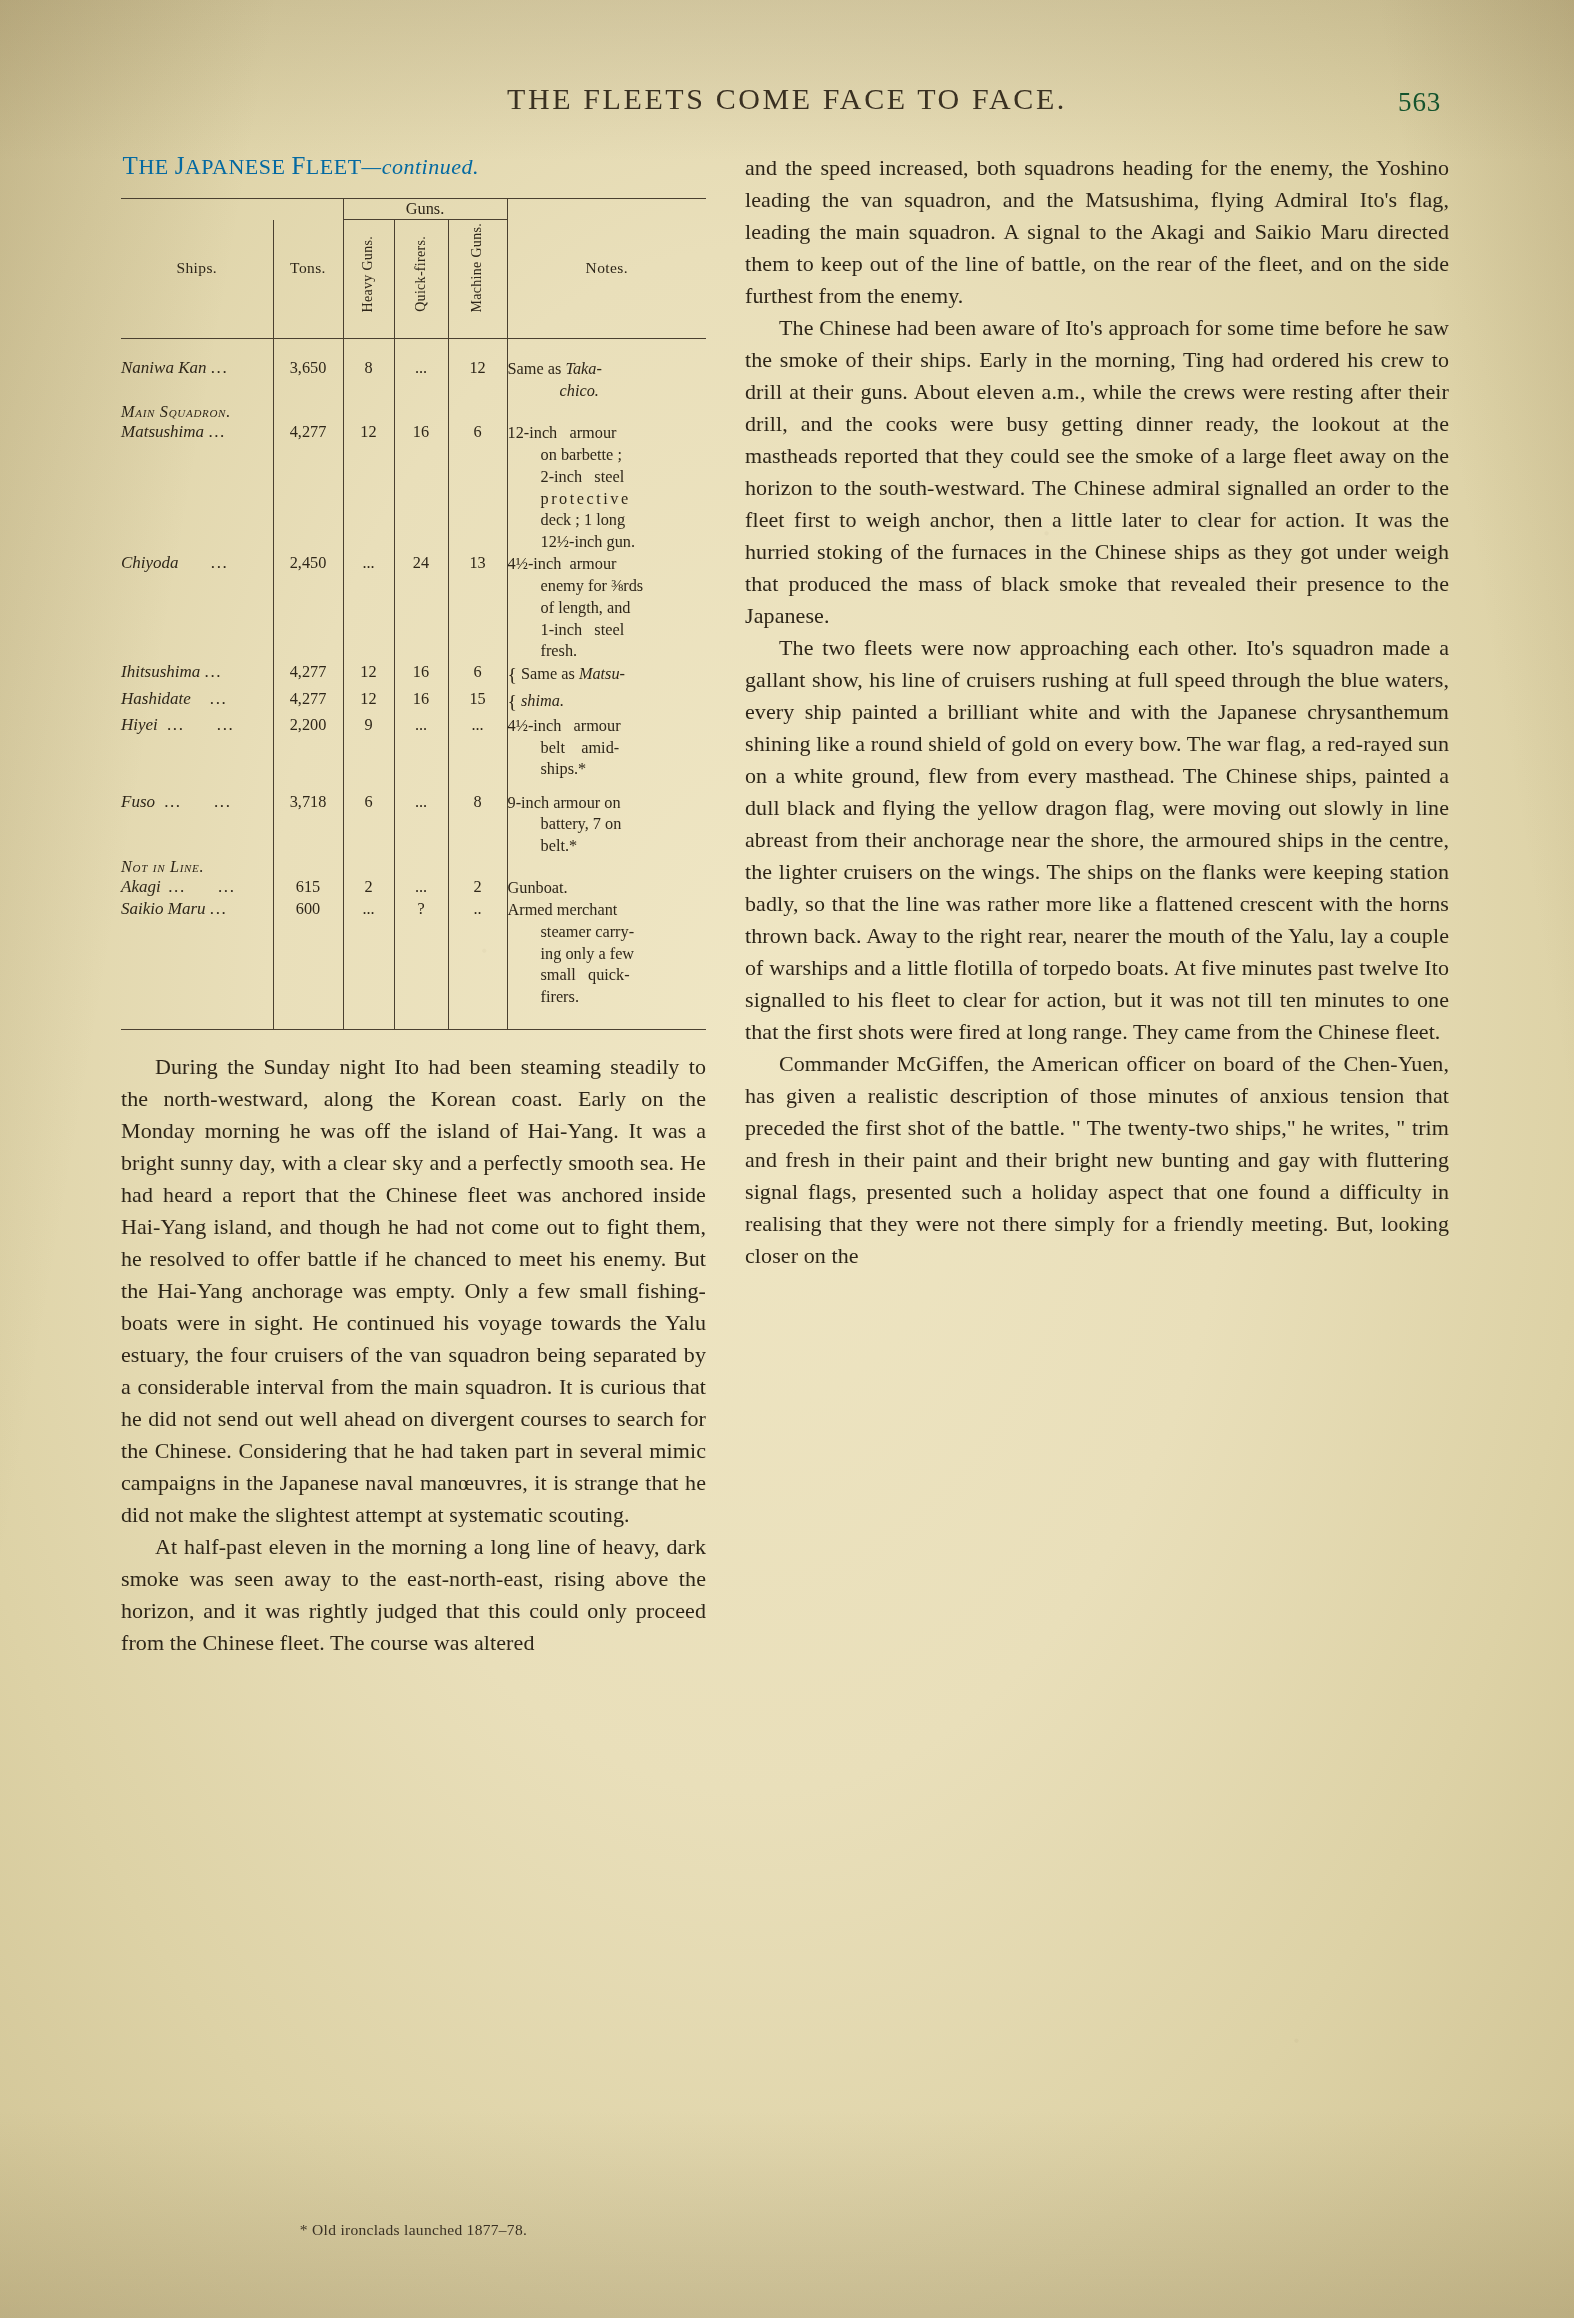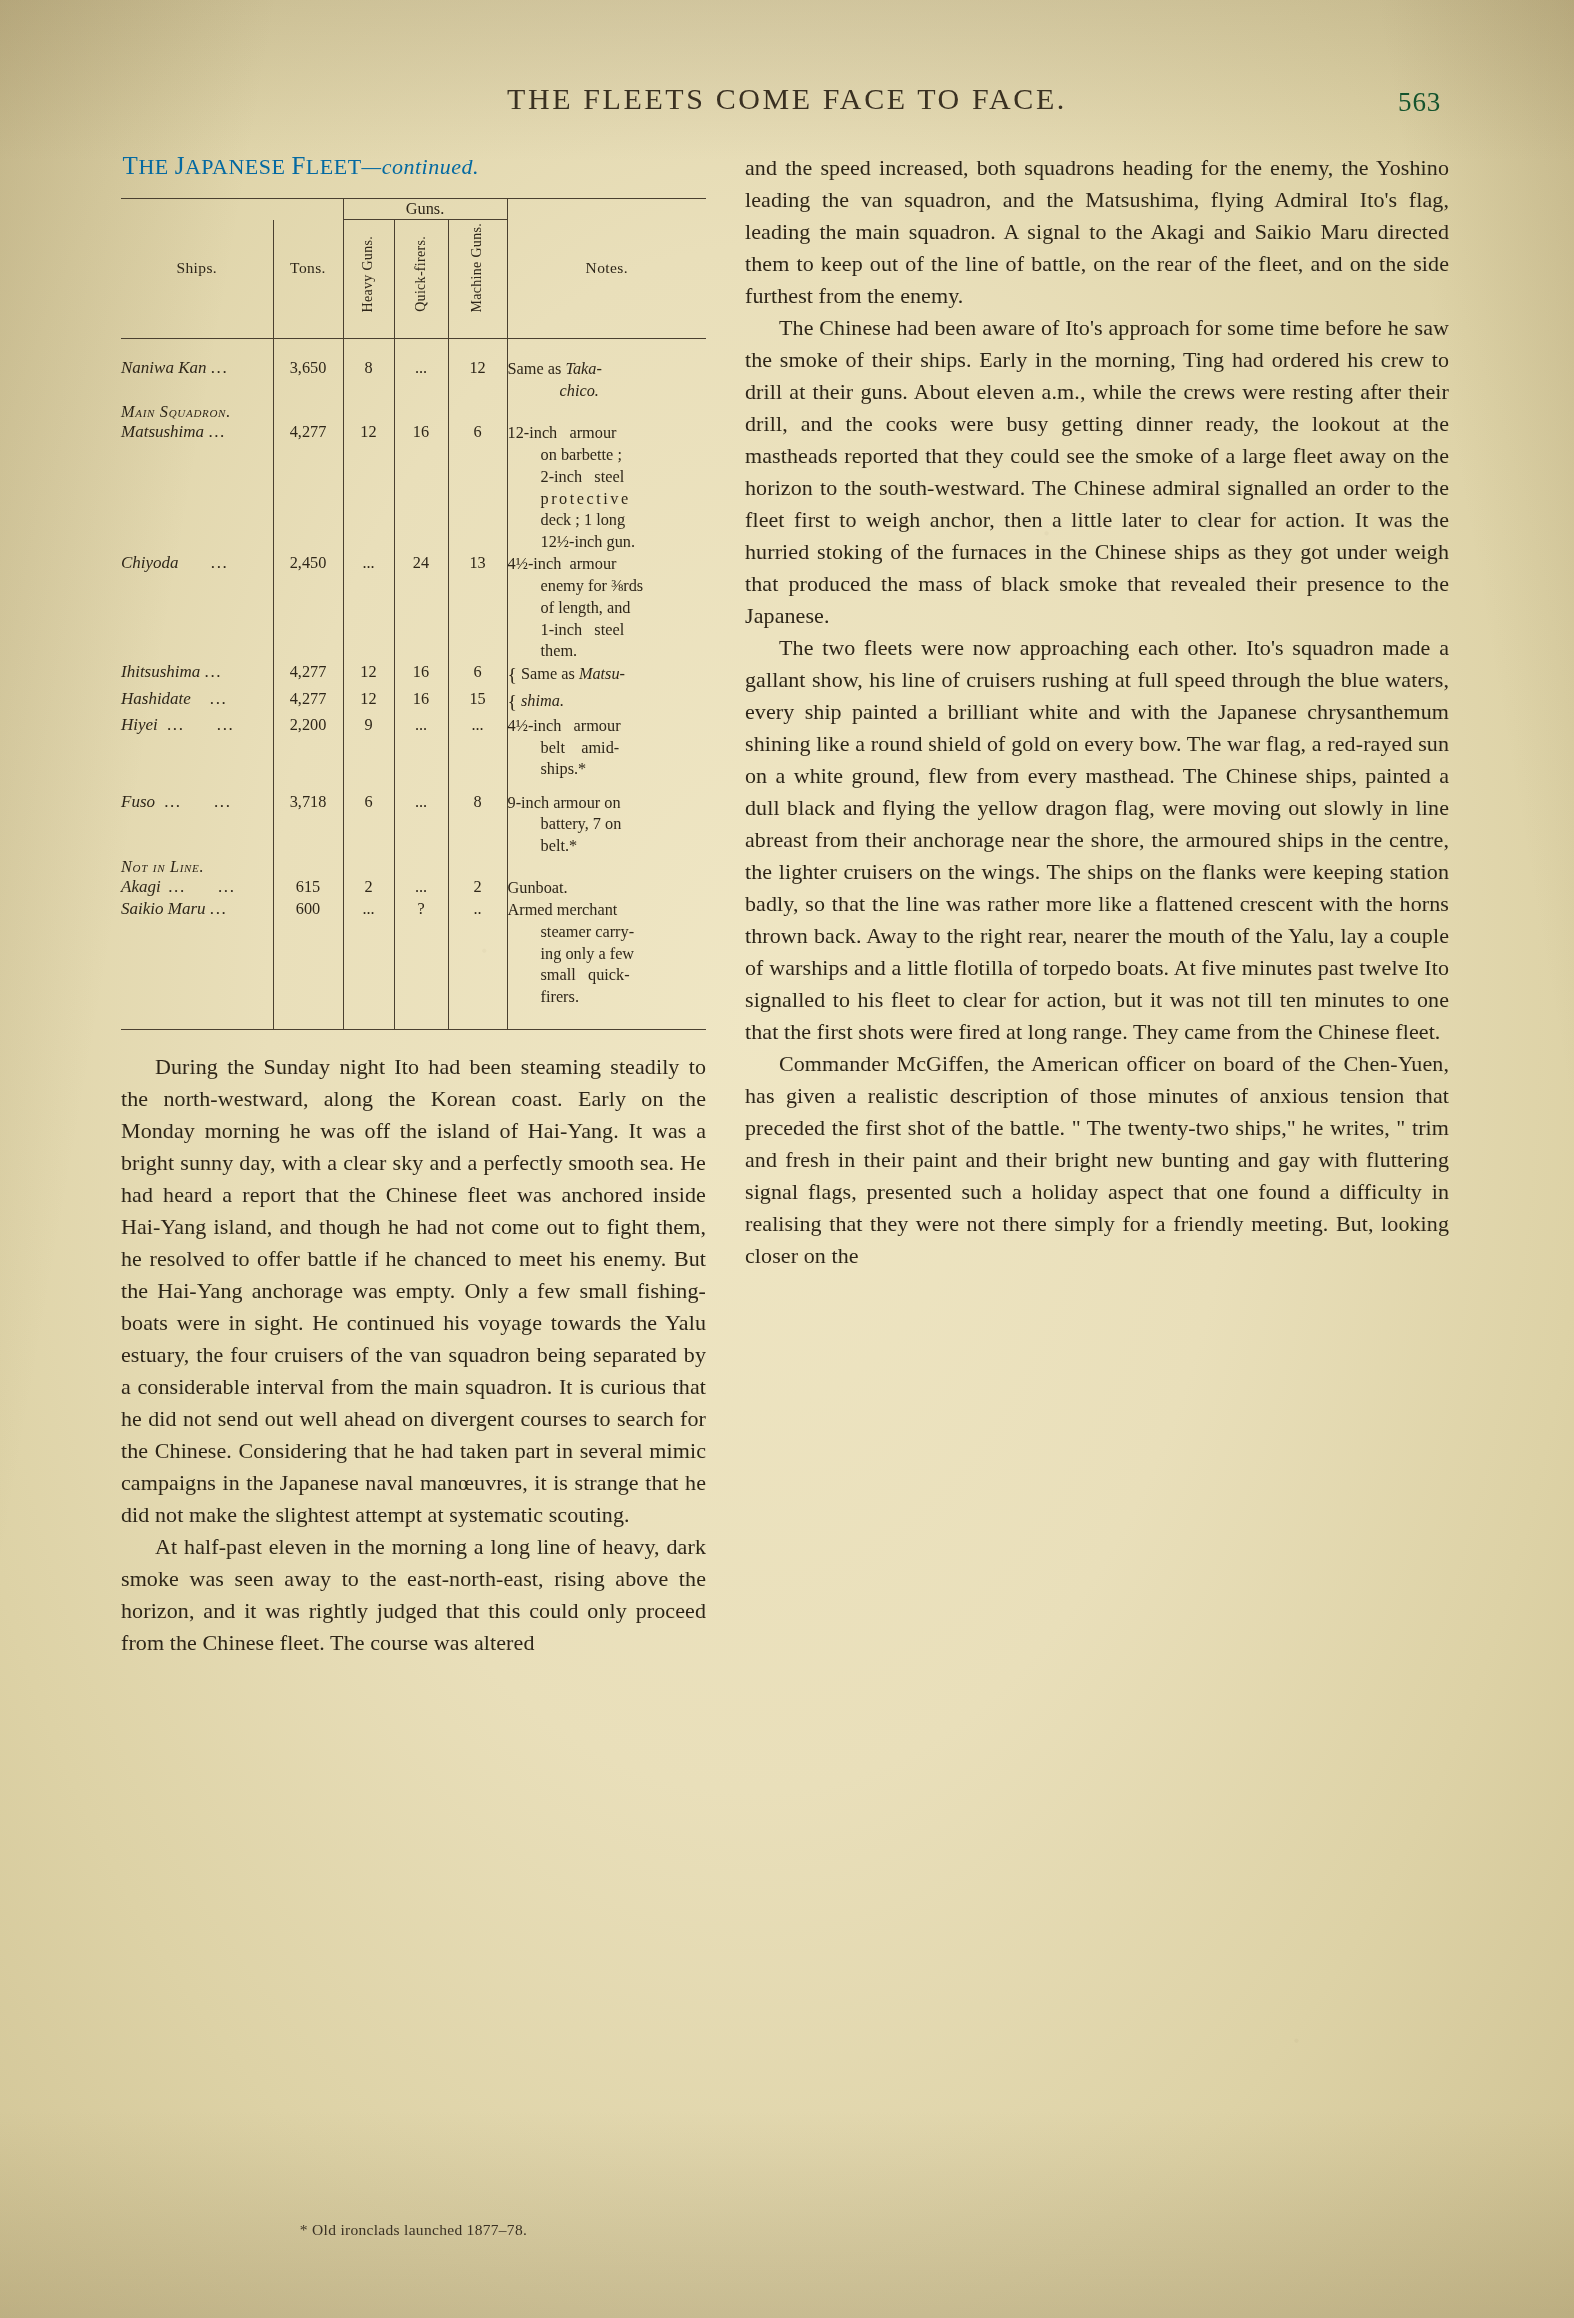--- a/index.html
+++ b/index.html
@@ -331,21 +331,21 @@
           </td>
           <td class="tons vr">2,450</td>
           <td class="num vr">...</td>
           <td class="num vr">24</td>
           <td class="num vr">13</td>
           <td class="notes">
             4½-inch&nbsp;&nbsp;armour<br>
             <span style="margin-left:33px">enemy for ⅜rds</span><br>
             <span style="margin-left:33px">of length, and</span><br>
             <span style="margin-left:33px">1-inch&nbsp;&nbsp;&nbsp;steel</span><br>
-            <span style="margin-left:33px">them.</span>
+            <span style="margin-left:33px">fresh.</span>
           </td>
         </tr>
 
         <tr>
           <td class="cell-ship vr">
             <span>Ihitsushima</span>
             <span class="dots">...</span>
           </td>
           <td class="tons vr">4,277</td>
           <td class="num vr">12</td>

